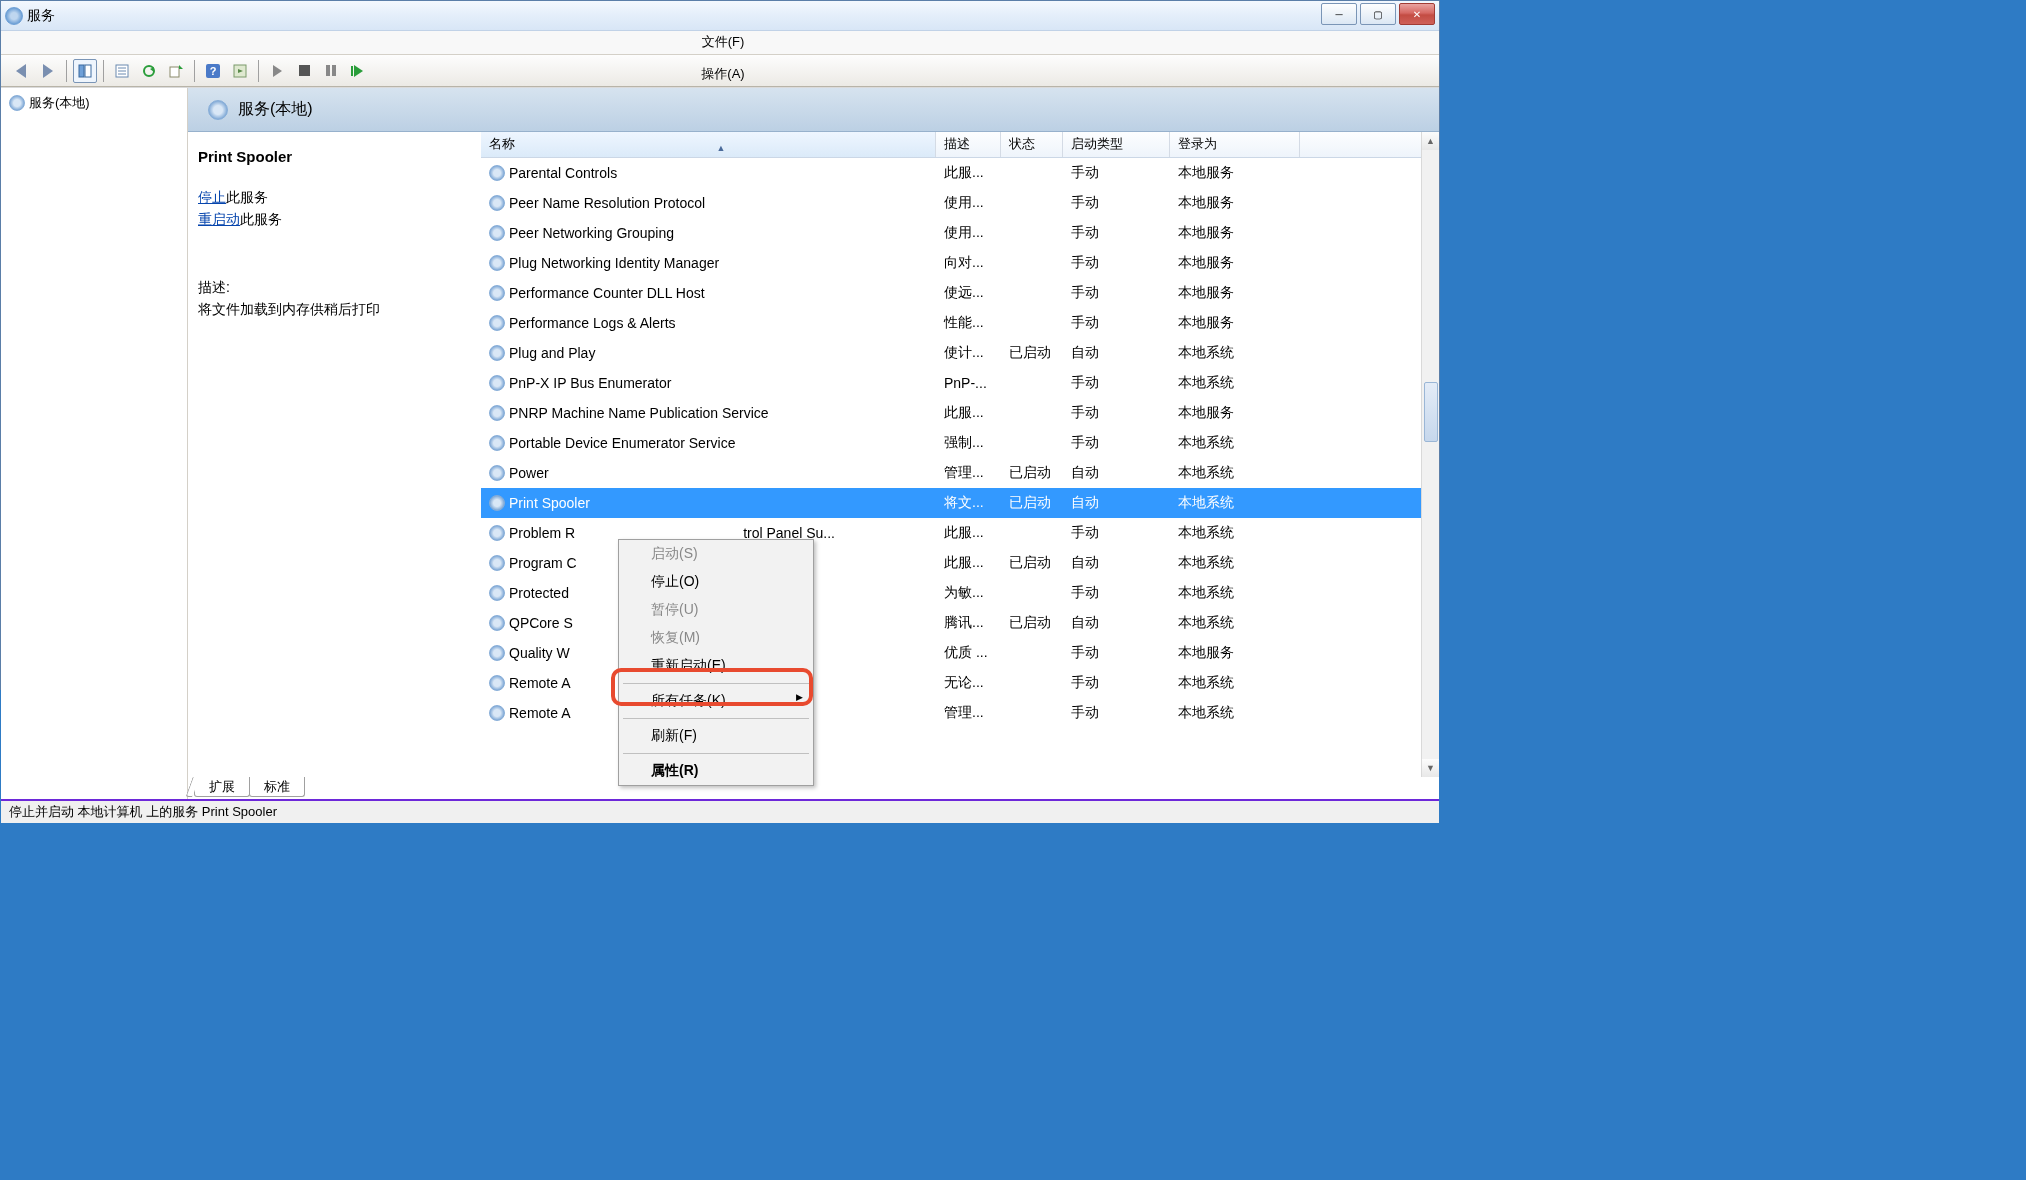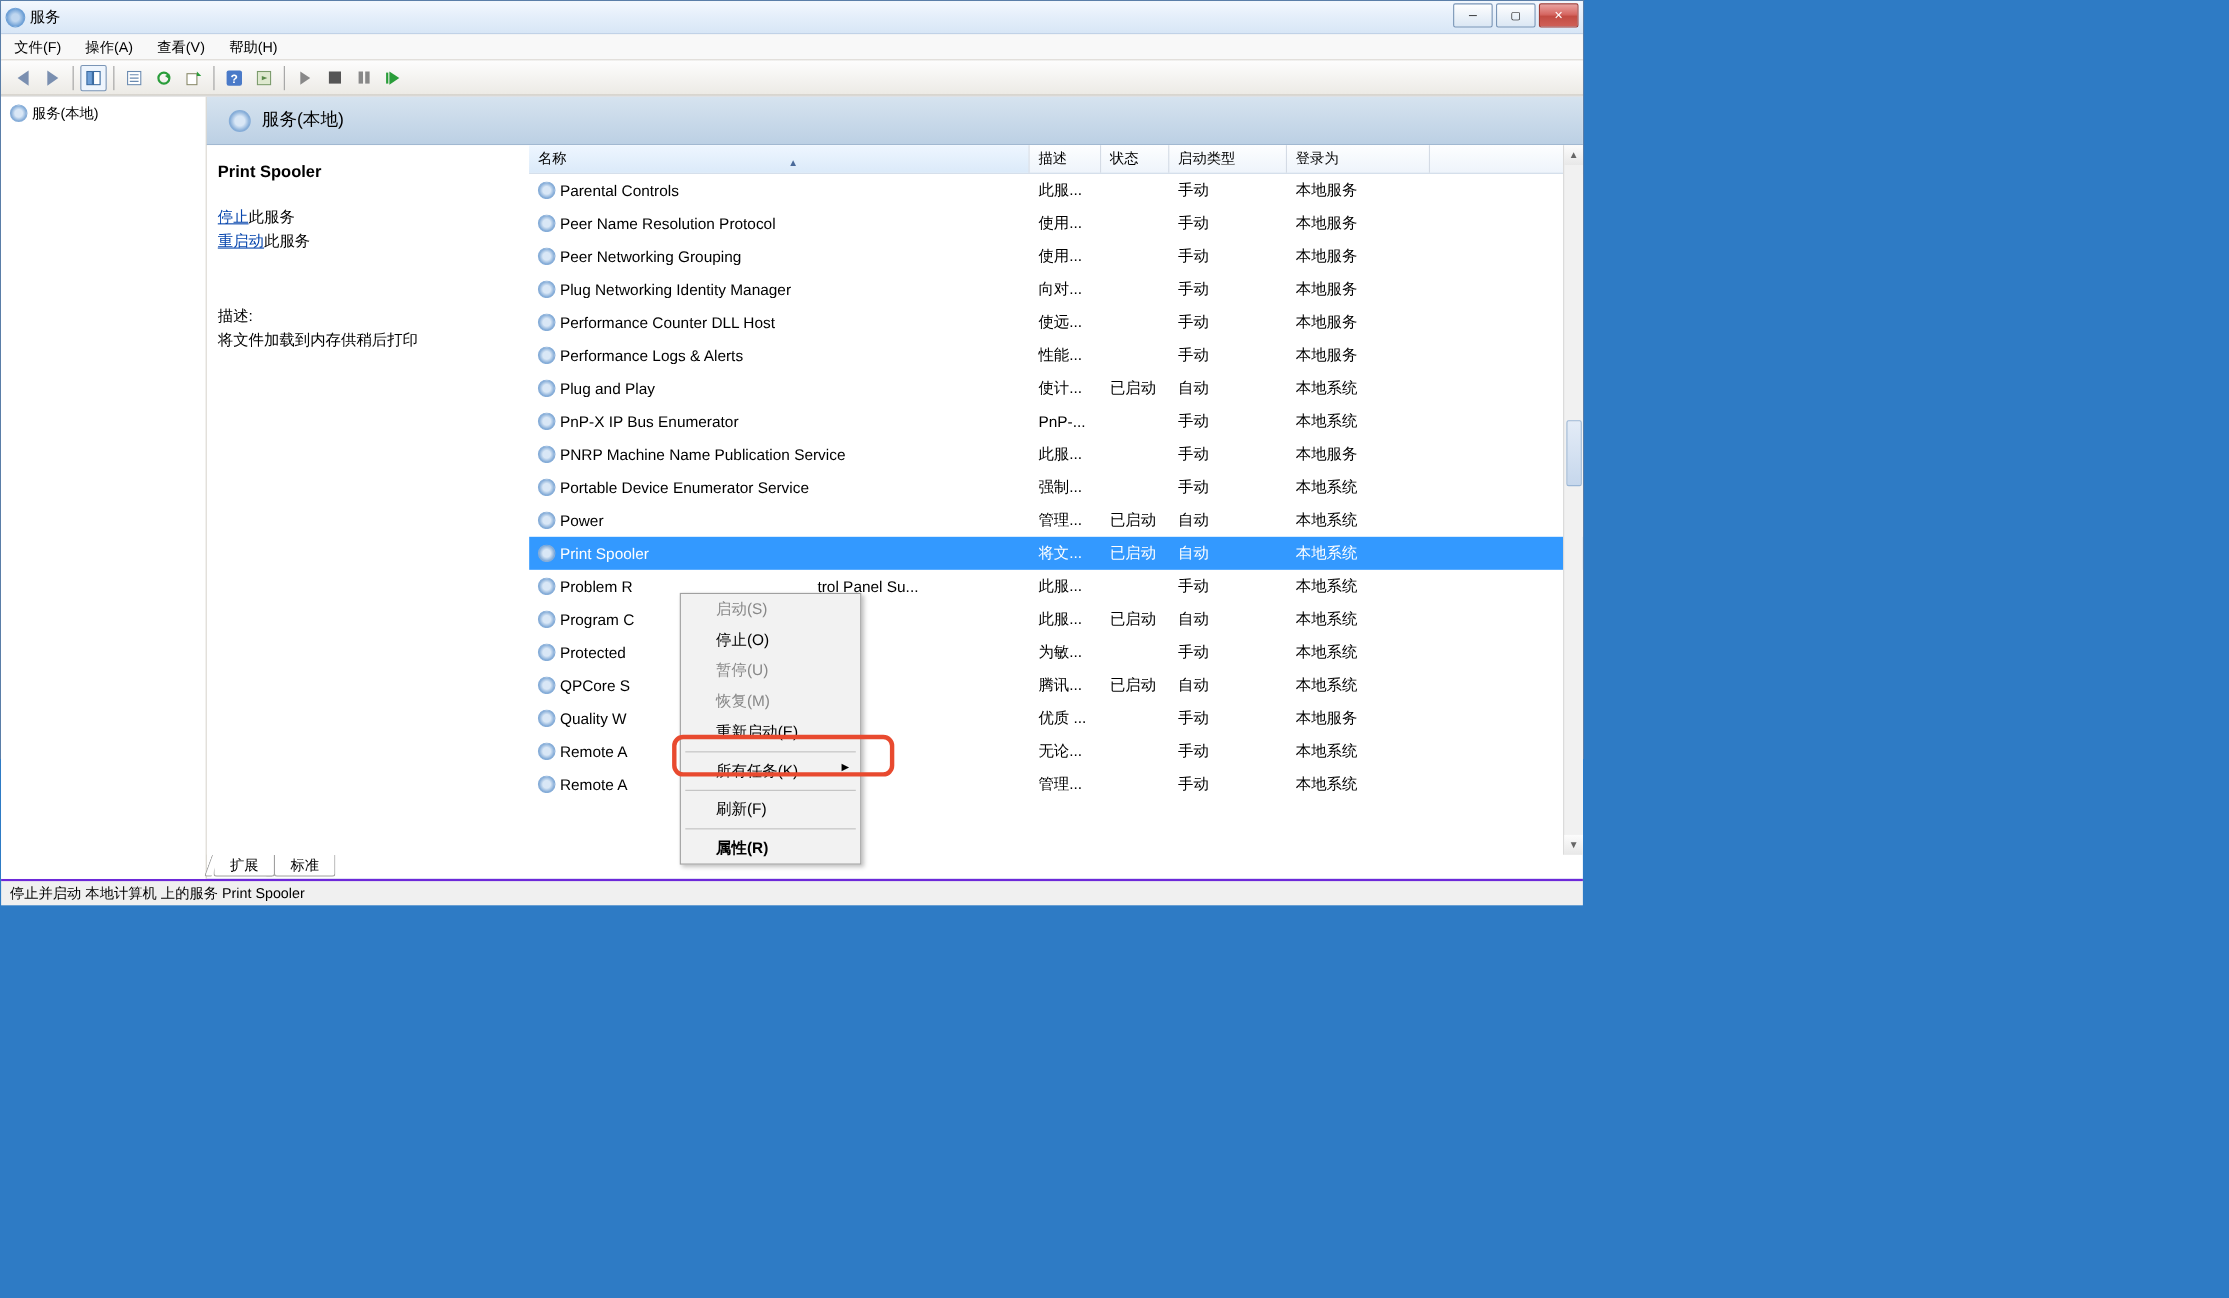--- a/index.html
+++ b/index.html
@@ -55,20 +55,21 @@
 }
 .menubar {
   height: 24px;
   background: #f8f8f8;
   display: flex;
   align-items: center;
   padding-left: 6px;
   gap: 10px;
   font-size: 13px;
   border-bottom: 1px solid #d4d0c8;
+  flex-direction: column;
 }
 .menubar span { padding: 2px 6px; }
 .toolbar {
   height: 32px;
   background: linear-gradient(to bottom, #fdfdfd, #eceae5);
   display: flex;
   align-items: center;
   padding-left: 8px;
   gap: 3px;
   border-bottom: 1px solid #b8b4a8;
@@ -248,21 +249,21 @@
   height: 24px;
   background: #f0f0f0;
   padding: 2px 8px;
   font-size: 13px;
   border-top: 2px solid #6d28d9;
 }
 .context-menu {
   position: absolute;
   left: 618px;
   top: 539px;
-  width: 165px;
+  width: 196px;
   background: #f2f2f2;
   border: 1px solid #a0a0a0;
   box-shadow: 2px 2px 4px rgba(0,0,0,0.25);
   font-size: 14px;
   z-index: 100;
 }
 .context-menu .cm-item {
   padding: 5px 14px 5px 32px;
   position: relative;
 }

